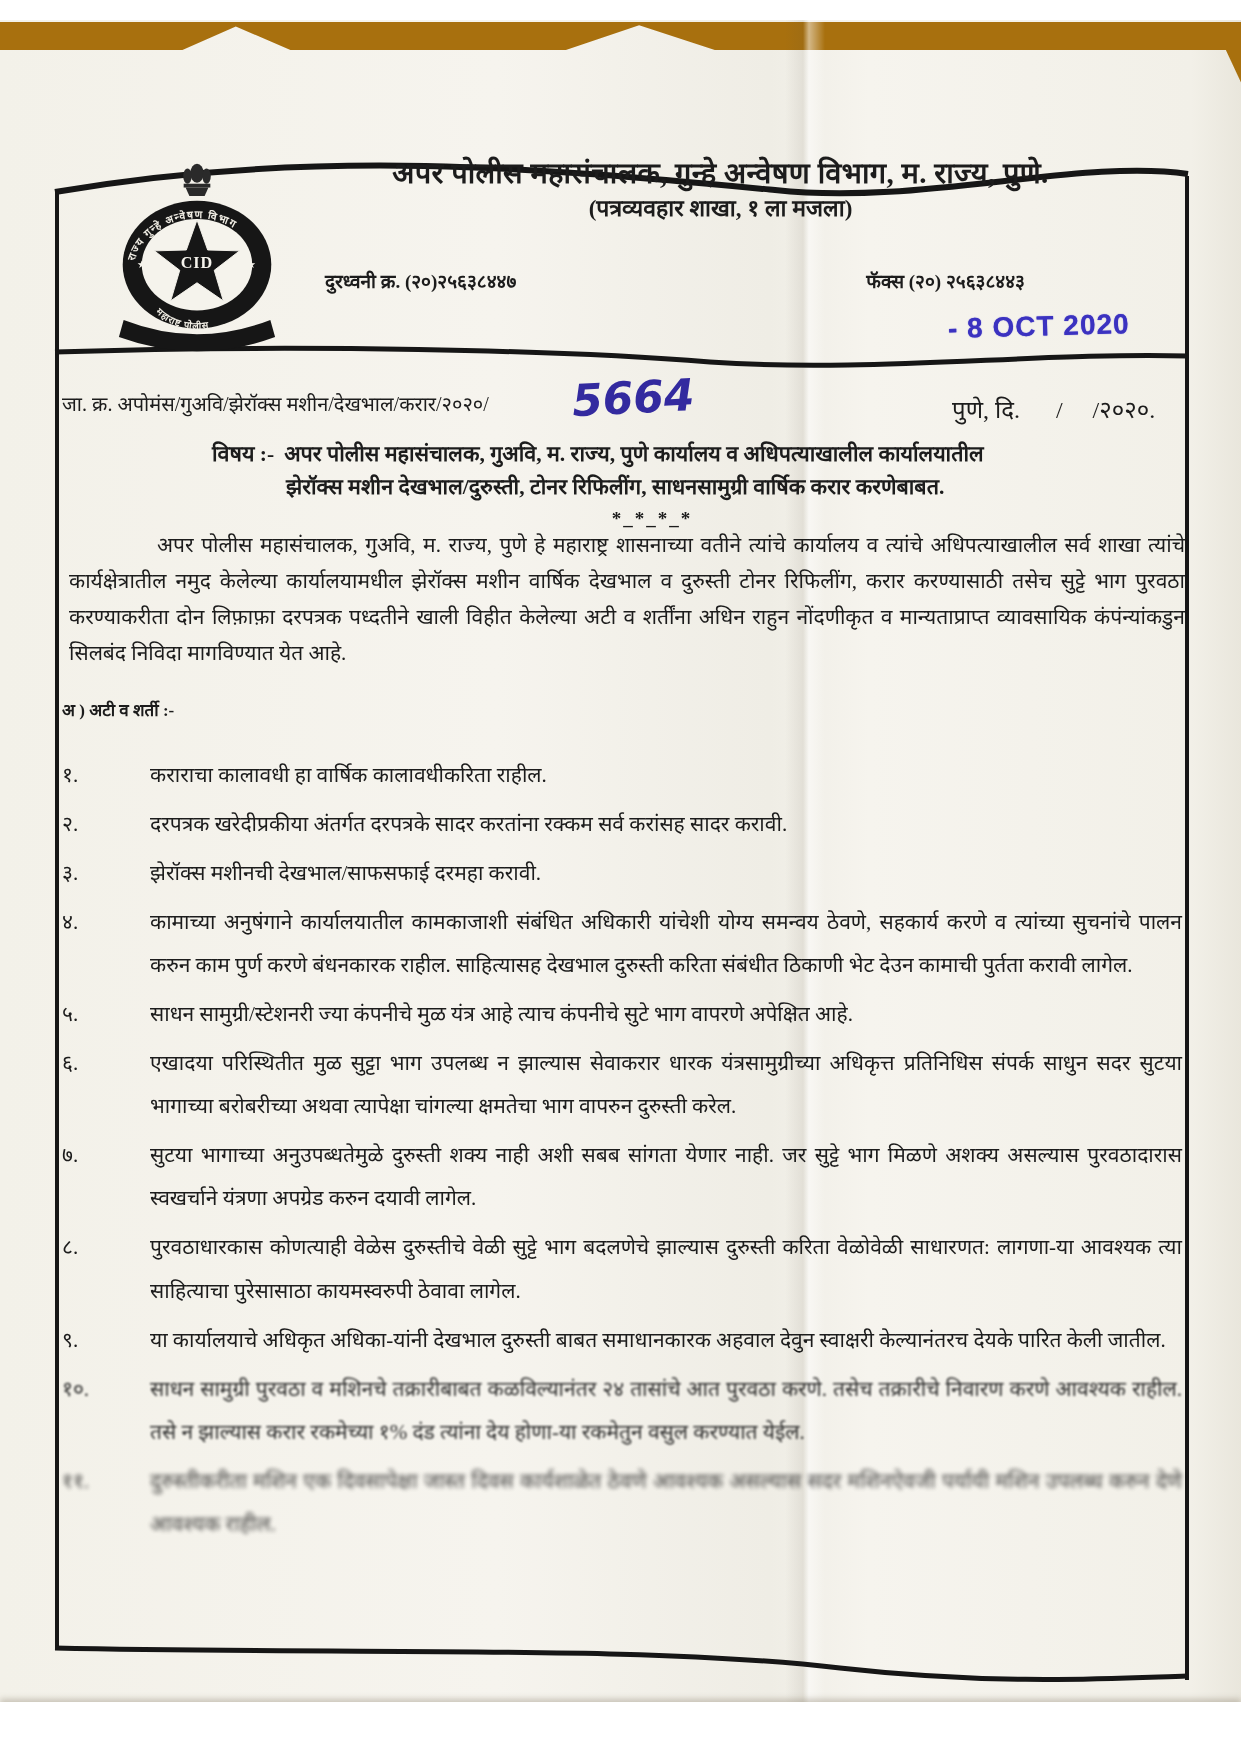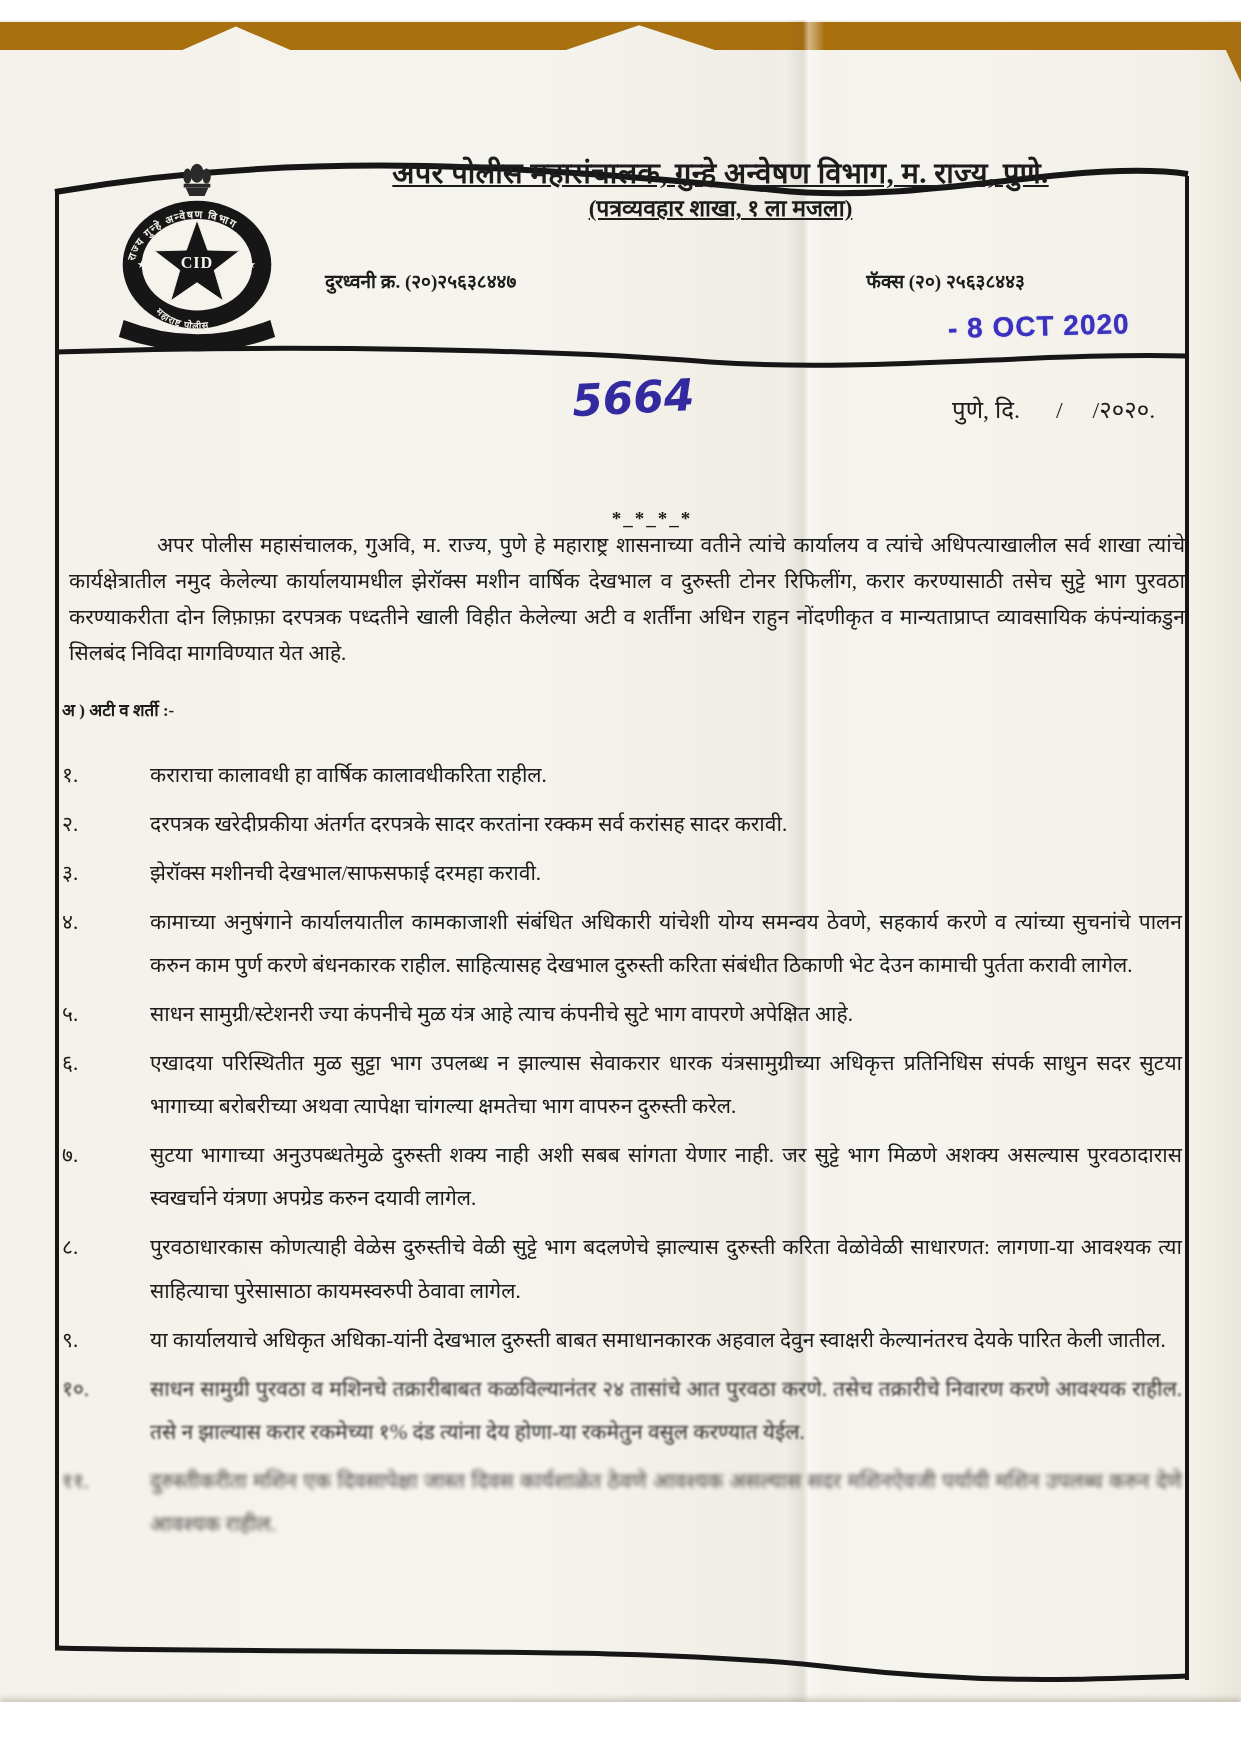--- a/index.html
+++ b/index.html
@@ -10,21 +10,21 @@
   .fold{position:absolute;left:785px;top:20px;width:40px;height:1682px;
         background:linear-gradient(90deg,rgba(0,0,0,0) 0%,rgba(90,80,60,0.10) 45%,rgba(255,255,255,0.5) 60%,rgba(0,0,0,0) 100%);}
   .band{position:absolute;left:0;top:22px;width:1241px;height:28px;background:#a8700e;
         clip-path:polygon(0 0,100% 0,100% 100%,57.6% 100%,51.5% 12%,45.6% 100%,23.4% 100%,19% 16%,14.7% 100%,0 100%);}
   .band-right{position:absolute;right:0;top:30px;width:78px;height:66px;
         background:linear-gradient(245deg,#a8700e 22%,rgba(168,112,14,0) 23%);}
   .bottom-bed{position:absolute;left:0;top:1702px;width:1241px;height:52px;background:#ffffff;
         box-shadow:0 -3px 6px rgba(120,110,90,0.35);}
   .frame-svg{position:absolute;left:0;top:0;width:1241px;height:1754px;pointer-events:none;}
 
-  .org-block{position:absolute;left:268px;top:152px;width:905px;text-align:center;text-decoration:underline;}
+  .org-block{position:absolute;left:268px;top:152px;width:905px;text-align:center;}
   .org-title{font-size:29px;font-weight:bold;letter-spacing:0.3px;}
   .org-address{font-size:19.5px;font-weight:bold;margin-top:9px;}
   .org-branch{font-size:23px;font-weight:bold;}
   .contact-row{position:absolute;left:325px;top:268px;width:700px;display:flex;justify-content:space-between;}
   .contact{font-size:19px;font-weight:bold;text-align:center;}
   .logo-wrap{position:absolute;left:92px;top:158px;width:210px;height:200px;}
 
   .stamp{position:absolute;left:948px;top:310px;width:230px;color:#3b32c0;
          font-family:"Liberation Sans","DejaVu Sans",sans-serif;font-weight:bold;font-size:28px;
          letter-spacing:1px;transform:rotate(-1.5deg);text-shadow:0 0 1px #4a42c9;white-space:nowrap;}
@@ -99,23 +99,31 @@
     <div class="org-title">अपर पोलीस महासंचालक, गुन्हे अन्वेषण विभाग, म. राज्य, पुणे.</div>
     <div class="org-branch">(पत्रव्यवहार शाखा, १ ला मजला)</div>
   </div>
   <div class="contact-row">
     <span class="contact">दुरध्वनी क्र. (२०)२५६३८४४७</span>
     <span class="contact">फॅक्स (२०) २५६३८४४३</span>
   </div>
 
   <div class="stamp">- 8 OCT 2020</div>
 
+  <div class="refline">जा. क्र. अपोमंस/गुअवि/झेरॉक्स मशीन/देखभाल/करार/२०२०/</div>
   <div class="ref-hand">5664</div>
   <div class="placedate">पुणे, दि.      /     /२०२०.</div>
 
+  <div class="subject">
+    <div class="subject-row">
+      <span>विषय :-</span>
+      <span>अपर पोलीस महासंचालक, गुअवि, म. राज्य, पुणे कार्यालय व अधिपत्याखालील कार्यालयातील</span>
+    </div>
+    <div class="subject-l2">झेरॉक्स मशीन देखभाल/दुरुस्ती, टोनर रिफिलींग, साधनसामुग्री वार्षिक करार करणेबाबत.</div>
+  </div>
   <div class="sep-mark">*_*_*_*</div>
 
   <div class="intro">अपर पोलीस महासंचालक, गुअवि, म. राज्य, पुणे हे महाराष्ट्र शासनाच्या वतीने त्यांचे कार्यालय व त्यांचे अधिपत्याखालील सर्व शाखा त्यांचे कार्यक्षेत्रातील नमुद केलेल्या कार्यालयामधील झेरॉक्स मशीन वार्षिक देखभाल व दुरुस्ती टोनर रिफिलींग, करार करण्यासाठी तसेच सुट्टे भाग पुरवठा करण्याकरीता दोन लिफ़ाफ़ा दरपत्रक पध्दतीने खाली विहीत केलेल्या अटी व शर्तींना अधिन राहुन नोंदणीकृत व मान्यताप्राप्त व्यावसायिक कंपंन्यांकडुन सिलबंद निविदा मागविण्यात येत आहे.</div>
   <div class="terms-head">अ ) अटी व शर्ती :-</div>
 
   <div class="terms">
     <div class="term">
       <span class="num">१.</span>
       <span class="txt">कराराचा कालावधी हा वार्षिक कालावधीकरिता राहील.</span>
     </div>

